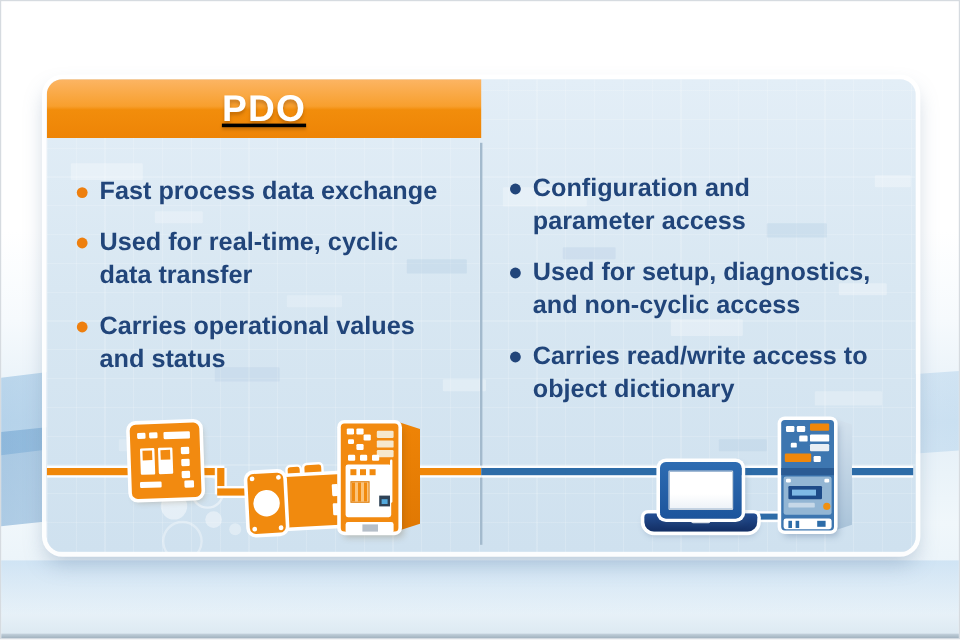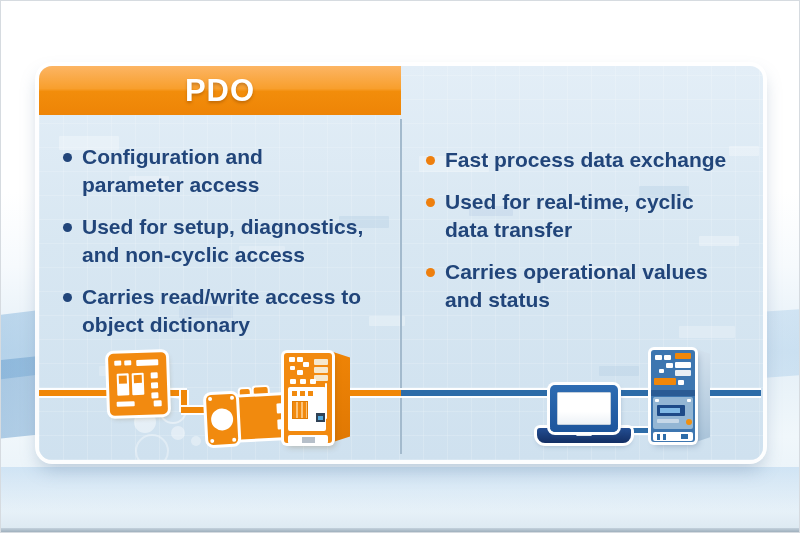--- a/index.html
+++ b/index.html
@@ -29,21 +29,21 @@
     box-shadow:0 0 0 4px rgba(255,255,255,.95), 0 9px 18px rgba(96,126,160,.38);
     overflow:hidden; z-index:5;
   }
   .card-grid { position:absolute; inset:0;
     background-image:
       repeating-linear-gradient(90deg, rgba(255,255,255,.16) 0 1px, transparent 1px 24px),
       repeating-linear-gradient(0deg, rgba(255,255,255,.16) 0 1px, transparent 1px 24px);
     pointer-events:none; }
   .tex { position:absolute; border-radius:1px; pointer-events:none; }
   
-  .headers { position:absolute; left:0; top:0; width:724px; height:66px; display:flex; }
+  .headers { position:absolute; left:0; top:0; width:724px; height:66px; display:flex;text-decoration:underline; }
   .hdr { width:362px; height:49px; display:flex; align-items:center; justify-content:center; }
   .hdr-pdo { background:linear-gradient(180deg,#fcb564 0%,#f89f2d 46%,#f28d0b 52%,#ee8406 100%); }
   .hdr-sdo { background:linear-gradient(180deg,#7fa8cd 0%,#3a72ad 16%,#2a63a2 48%,#1d4f90 54%,#1b4b8a 100%); }
   .hdr-title { color:#ffffff; font-size:31px; font-weight:bold; letter-spacing:1px; }
   .hdr-pdo .hdr-title { text-shadow:0 2px 3px rgba(120,60,0,.38); }
   .hdr-sdo .hdr-title { text-shadow:0 2px 3px rgba(0,25,60,.5); }
   .divider { position:absolute; left:361px; top:53px; width:2px; height:335px; background:#a3bacd; }
   
   .panels { position:absolute; left:0; top:49px; width:724px; height:345px; display:flex; }
   .panel { width:362px; height:100%; position:relative; }
@@ -153,54 +153,54 @@
     </div>
 
     <div class="headers">
       <div class="hdr hdr-pdo">
         <span class="hdr-title">PDO</span>
       </div>
     </div>
     <div class="divider"></div>
 
     <div class="panels">
+      <div class="panel panel-l">
+        <ul class="bullets">
+          <li class="bitem">
+            <span class="dot dot-pdo"></span>
+            <span class="btxt">Fast process data exchange</span>
+          </li>
+          <li class="bitem">
+            <span class="dot dot-pdo"></span>
+            <span class="btxt">Used for real-time, cyclic
+data transfer</span>
+          </li>
+          <li class="bitem">
+            <span class="dot dot-pdo"></span>
+            <span class="btxt">Carries operational values
+and status</span>
+          </li>
+        </ul>
+      </div>
       <div class="panel panel-r">
         <ul class="bullets">
           <li class="bitem">
             <span class="dot dot-sdo"></span>
             <span class="btxt">Configuration and
 parameter access</span>
           </li>
           <li class="bitem">
             <span class="dot dot-sdo"></span>
             <span class="btxt">Used for setup, diagnostics,
 and non-cyclic access</span>
           </li>
           <li class="bitem">
             <span class="dot dot-sdo"></span>
             <span class="btxt">Carries read/write access to
 object dictionary</span>
-          </li>
-        </ul>
-      </div>
-      <div class="panel panel-l">
-        <ul class="bullets">
-          <li class="bitem">
-            <span class="dot dot-pdo"></span>
-            <span class="btxt">Fast process data exchange</span>
-          </li>
-          <li class="bitem">
-            <span class="dot dot-pdo"></span>
-            <span class="btxt">Used for real-time, cyclic
-data transfer</span>
-          </li>
-          <li class="bitem">
-            <span class="dot dot-pdo"></span>
-            <span class="btxt">Carries operational values
-and status</span>
           </li>
         </ul>
       </div>
     </div>
 
     <div class="mol" style="left:95px;top:345px;width:22px;height:22px;background:rgba(255,255,255,.45)"></div>
     <div class="mol" style="left:120px;top:330px;width:28px;height:28px;border:2px solid rgba(255,255,255,.45)"></div>
     <div class="mol" style="left:132px;top:360px;width:14px;height:14px;background:rgba(255,255,255,.40)"></div>
     <div class="mol" style="left:152px;top:370px;width:10px;height:10px;background:rgba(255,255,255,.35)"></div>
     <div class="mol" style="left:96px;top:368px;width:34px;height:34px;border:2px solid rgba(255,255,255,.35)"></div>

